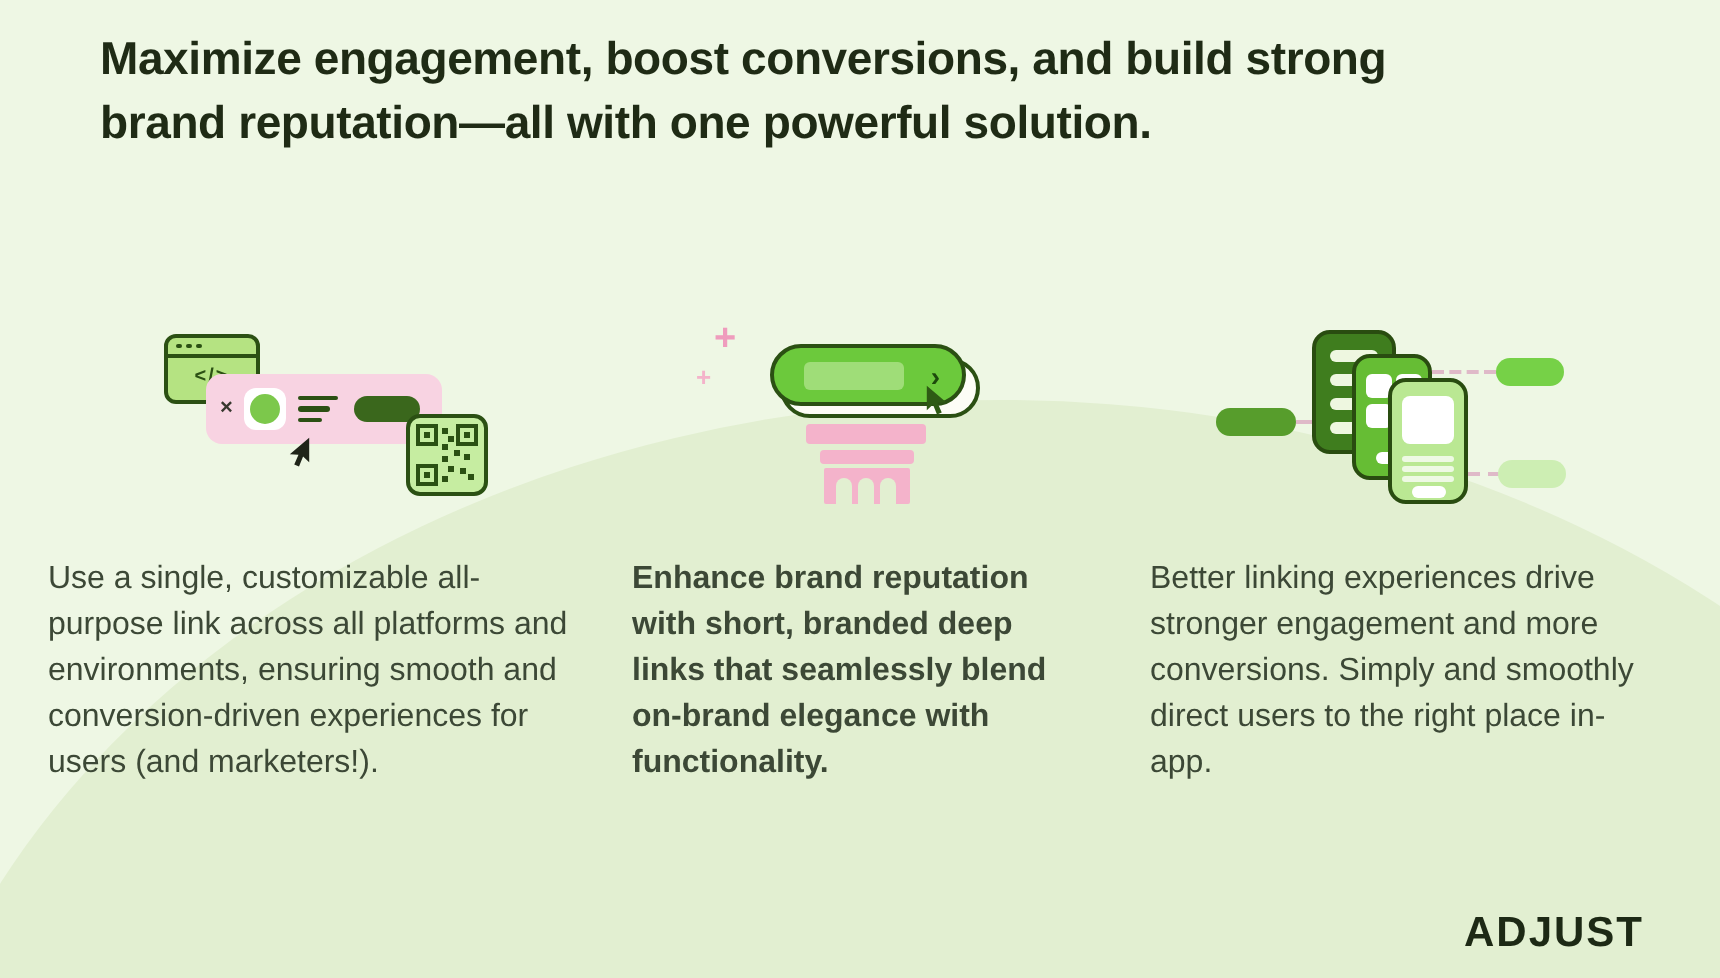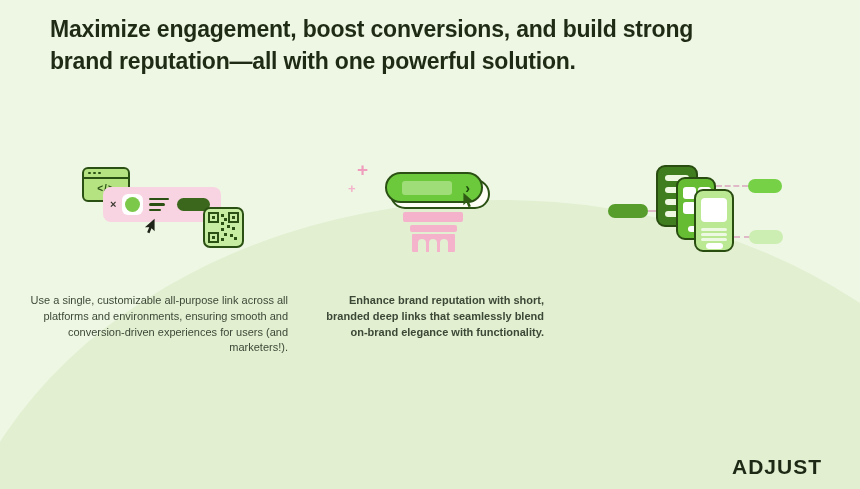--- a/index.html
+++ b/index.html
@@ -24,21 +24,21 @@
   .columns{
     position:absolute;left:0;top:150px;width:860px;
     display:flex;gap:10px;padding:0 24px;box-sizing:border-box;
   }
   .col{flex:1 1 0;display:flex;flex-direction:column;align-items:center;}
   .illo{position:relative;width:100%;height:118px;}
   .col-title{
     margin-top:14px;font-size:17px;font-weight:700;color:#57982c;text-align:center;
   }
   .col-body{
-    margin:25px auto 0;font-size:11px;line-height:1.44;color:#3c4836;text-align:right;
+    margin:10px auto 0;font-size:16px;line-height:1.44;color:#3c4836;text-align:left;
   }
   .col-body.c1{max-width:265px;}
   .col-body.c2{max-width:228px;font-weight:bold;}
   .col-body.c3{max-width:258px;}
 
   
   .win{
     position:absolute;left:58px;top:17px;width:44px;height:31px;
     background:#b5e382;border:2px solid #2b5013;border-radius:6px;z-index:1;
   }
@@ -214,18 +214,19 @@
           <span class="pm-pill"></span>
         </div>
         <div class="phone phone-front">
           <span class="pf-screen"></span>
           <span class="pf-line pfl1"></span>
           <span class="pf-line pfl2"></span>
           <span class="pf-line pfl3"></span>
           <span class="pf-pill"></span>
         </div>
       </div>
+      <div class="col-body c3">Better linking experiences drive stronger engagement and more conversions. Simply and smoothly direct users to the right place in-app.</div>
     </div>
 
   </div>
 
   <div class="logo">ADJUST</div>
 </div>
 
 </body></html>

